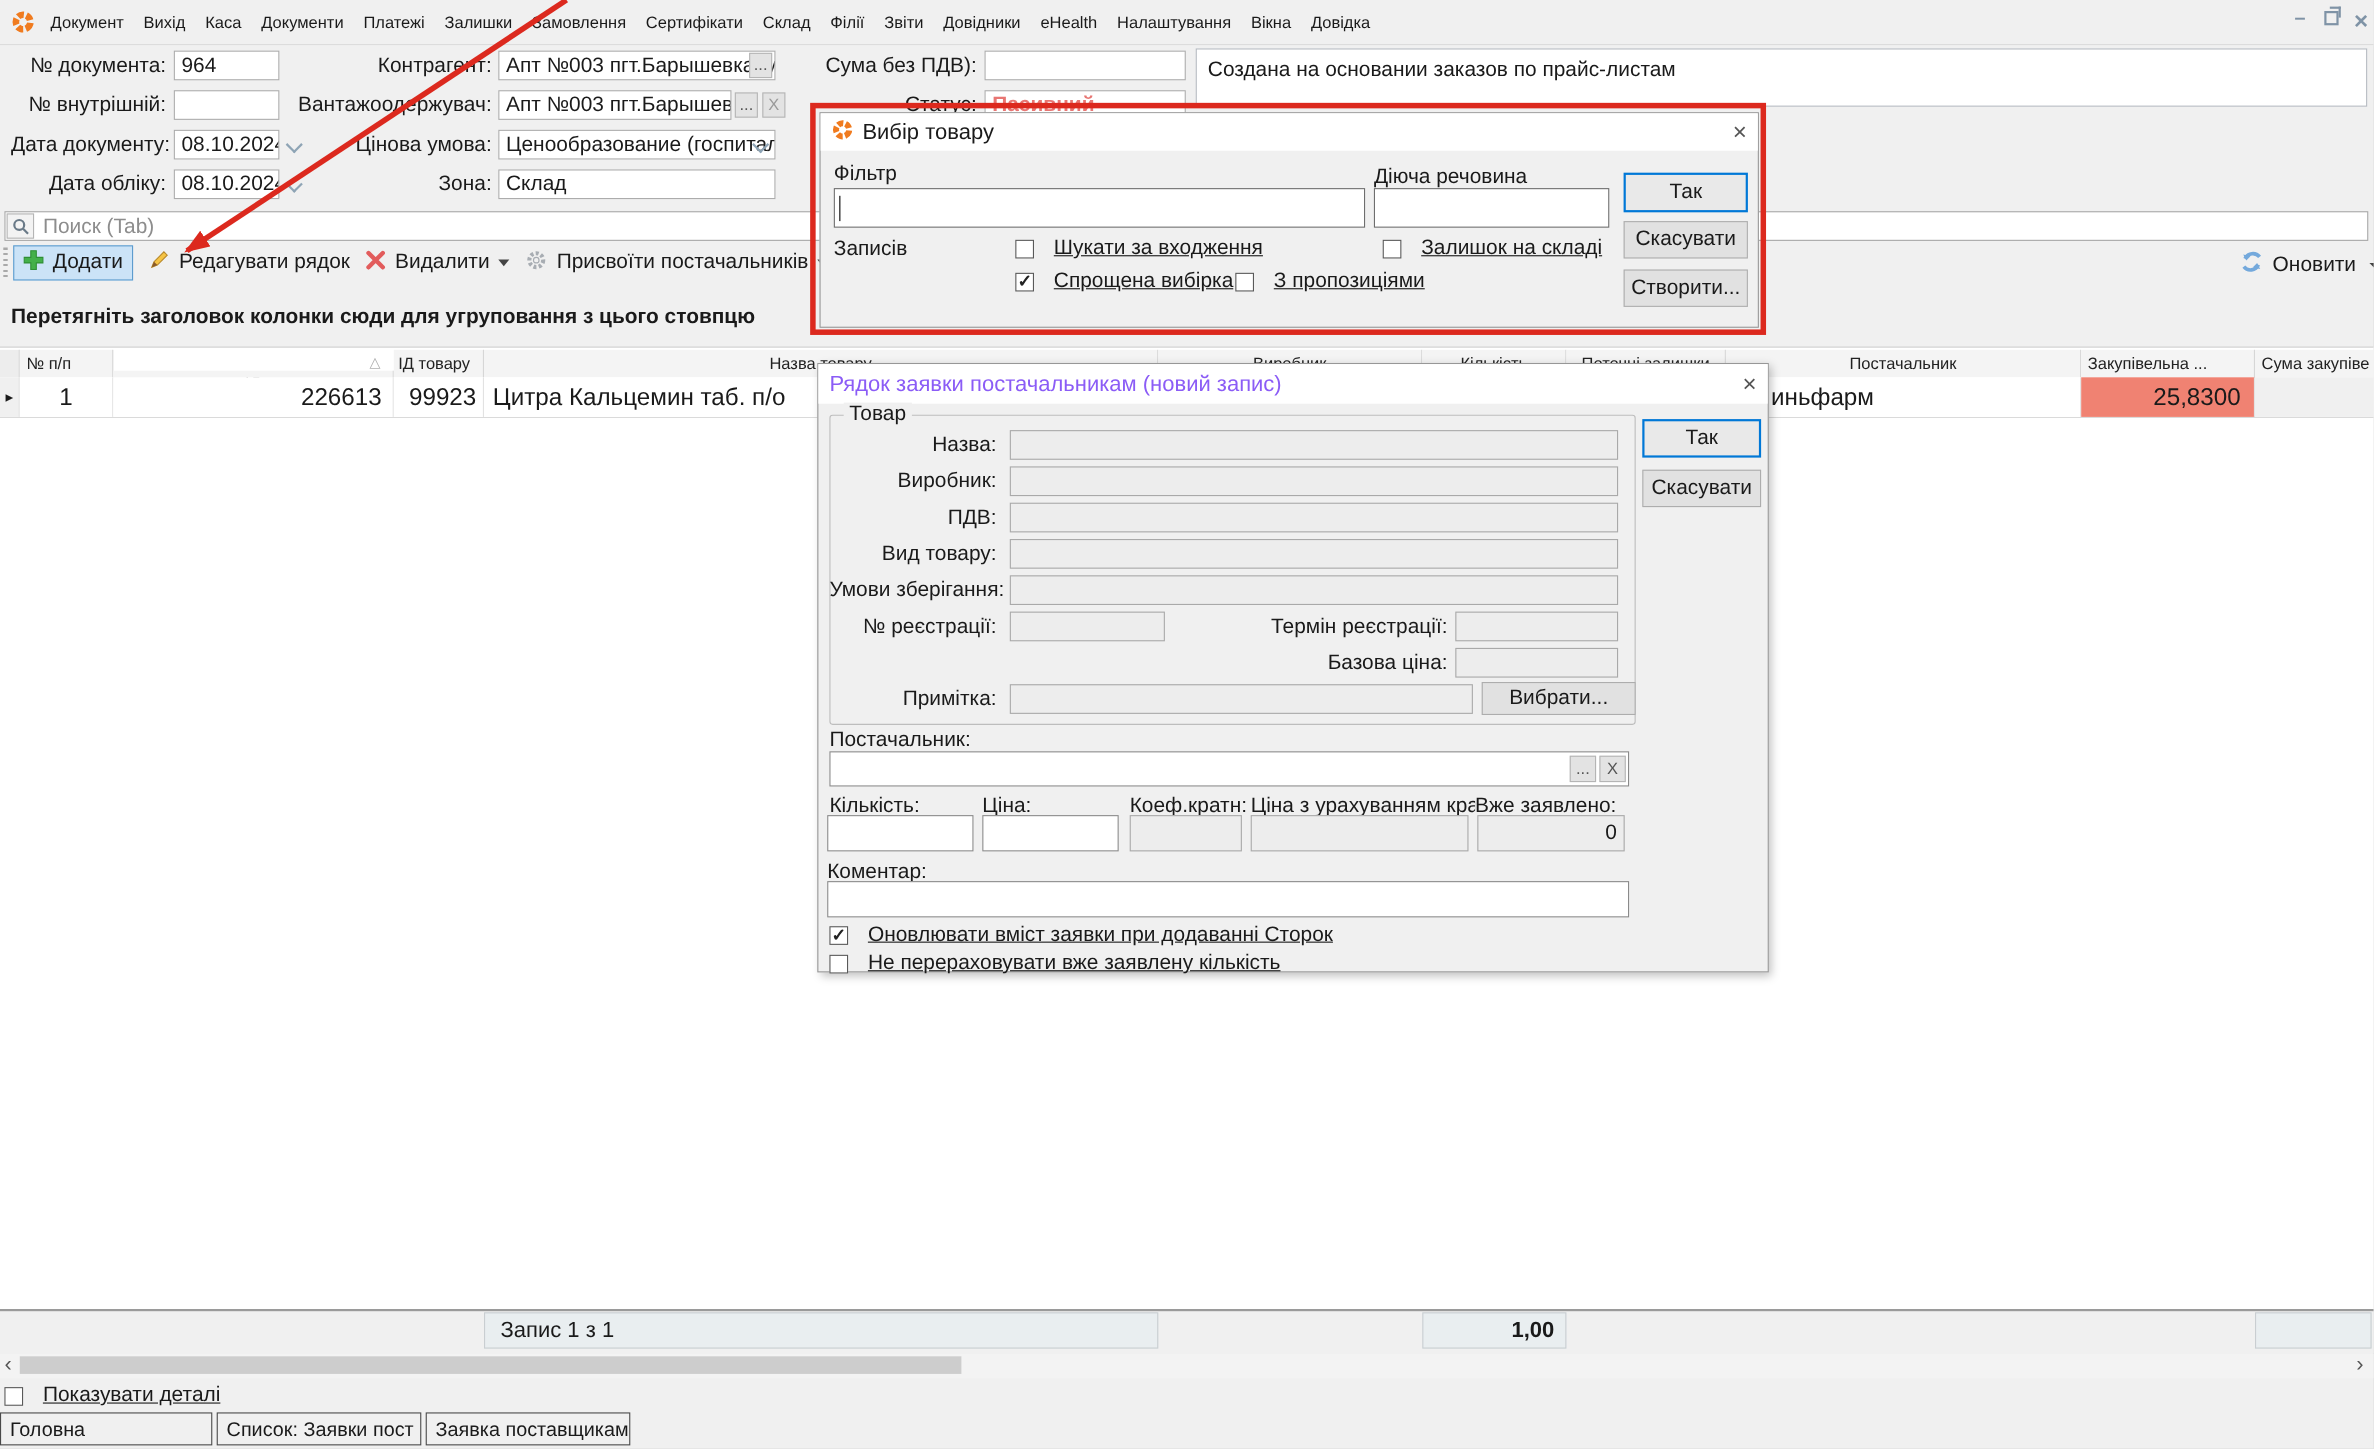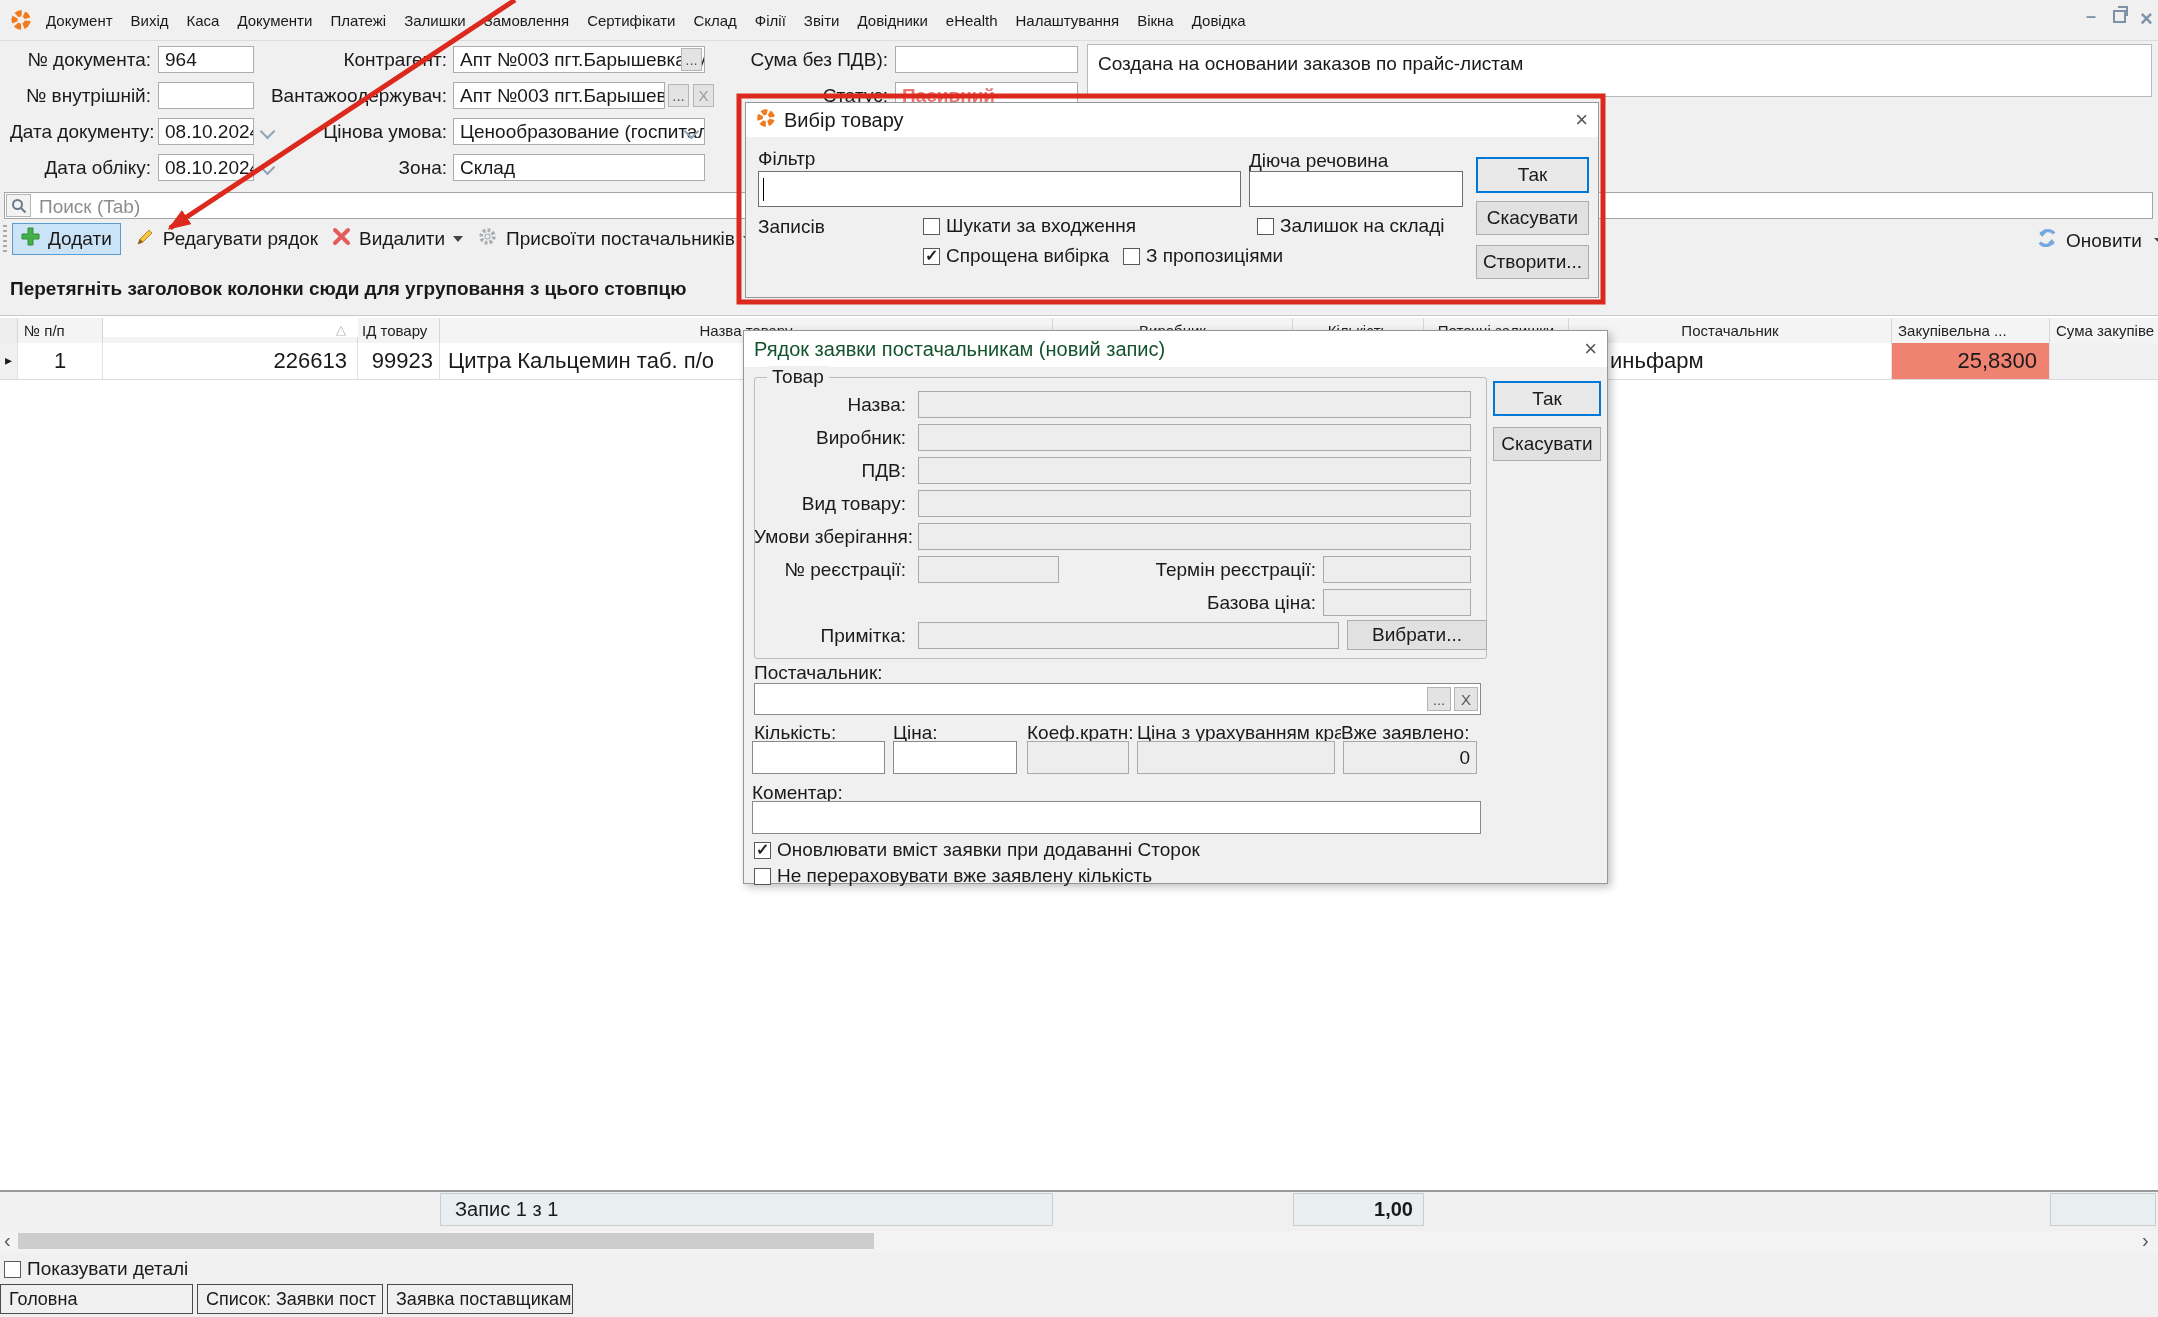--- a/index.html
+++ b/index.html
@@ -12,21 +12,21 @@
        padding:0 6px;white-space:nowrap;overflow:hidden;box-sizing:border-box;}
   .dinp{background:#ededed;border:1px solid #a9a9a9;box-sizing:border-box;}
   .btn{background:#e1e1e1;border:1px solid #adadad;font-size:19px;text-align:center;
        box-sizing:border-box;display:flex;align-items:center;justify-content:center;cursor:default;}
   .btn.def{border:2px solid #0078d7;background:#e9e9e9;}
   .smallbtn{background:#e3e3e3;border:1px solid #b5b5b5;font-size:15px;color:#555;
        display:flex;align-items:center;justify-content:center;box-sizing:border-box;}
   .cb{width:17px;height:17px;background:#fff;border:1px solid #595959;box-sizing:border-box;
       position:relative;flex:none;}
   .cb .mk{position:absolute;left:1px;top:-3px;font-size:16px;font-weight:bold;color:#222;}
-  .cbrow{display:flex;align-items:center;gap:6px;font-size:19px;white-space:nowrap;}
+  .cbrow{display:flex;align-items:center;gap:18px;font-size:19px;white-space:nowrap;text-decoration:underline;}
   .menu{display:flex;gap:18px;font-size:15px;align-items:center;}
   .menu .mi{white-space:nowrap;}
   .chev{display:inline-block;width:9px;height:9px;border-right:2px solid #8ea4b5;
         border-bottom:2px solid #8ea4b5;transform:rotate(45deg);}
   .caret{display:inline-block;width:0;height:0;border-left:5px solid transparent;
          border-right:5px solid transparent;border-top:6px solid #444;}
   .tbitem{display:flex;align-items:center;gap:8px;font-size:19px;white-space:nowrap;}
   .hcell{position:absolute;top:0;height:25px;background:#f4f4f4;border-right:1px solid #d6d6d6;
          font-size:15px;line-height:25px;box-sizing:border-box;overflow:hidden;white-space:nowrap;color:#222;}
   .rcell{position:absolute;top:0;height:36px;background:#fff;border-right:1px solid #e2e2e2;
@@ -234,21 +234,21 @@
   </div>
 
   <div class="abs" style="left:0;top:1284px;width:2158px;height:30px;">
     <div class="tab" style="left:0;width:193px;">Головна</div>
     <div class="tab" style="left:197px;width:186px;">Список: Заявки пост ...</div>
     <div class="tab" style="left:387px;width:186px;">Заявка поставщикам ..</div>
   </div>
 
   <div class="dlg" style="left:743px;top:330px;width:863px;height:552px;z-index:10;">
     <div class="titlebar">
-      <span style="font-size:20px;color:#14532d;">Рядок заявки постачальникам (новий запис)</span>
+      <span style="font-size:20px;color:#8b5cf6;">Рядок заявки постачальникам (новий запис)</span>
       <span class="xclose">×</span>
     </div>
 
     <div class="grp" style="left:10px;top:46px;width:731px;height:280px;">
       <span class="grplab">Товар</span>
     </div>
 
     <div class="abs lbl rlbl" style="left:10px;top:60px;width:152px;">Назва:</div>
     <div class="abs dinp" style="left:174px;top:60px;width:553px;height:27px;"></div>
     <div class="abs lbl rlbl" style="left:10px;top:93px;width:152px;">Виробник:</div>

